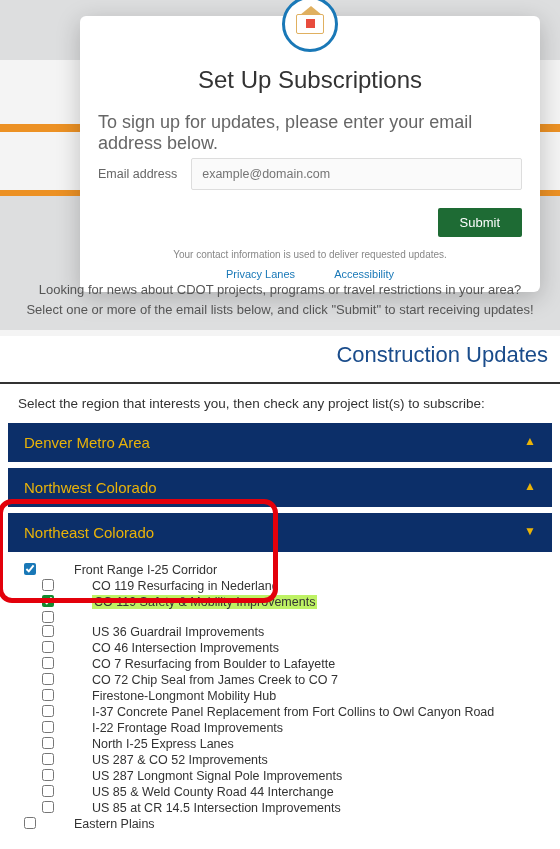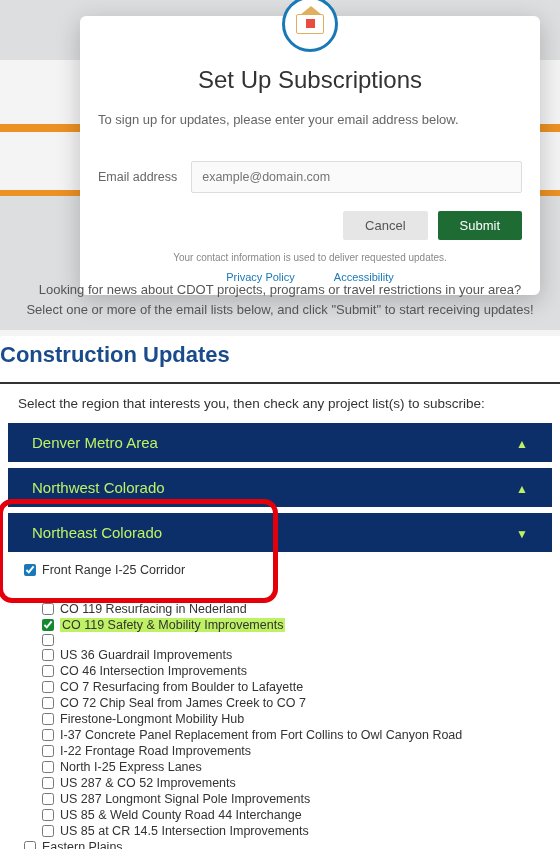--- a/index.html
+++ b/index.html
@@ -45,62 +45,62 @@
   }
   .wifi-arc {
     position:absolute; top:30px; left:50%; transform:translateX(12px);
     width:14px; height:14px; border:2px solid #F7941E; border-radius:50%;
     border-left-color:transparent; border-bottom-color:transparent;
   }
   .modal h1 {
     text-align:center; font-size:24px; font-weight:400; color:#333;
     margin-top:32px; margin-bottom:18px;
   }
-  .modal-instr { color:#666; font-size:13px; margin-bottom:34px; }
+  .modal-instr { color:#666; font-size:18px; margin-bottom:4px; }
   .field-row { display:flex; align-items:center; gap:14px; margin-bottom:18px;}
   .field-row label { color:#666; font-size:12.5px; flex-shrink:0; }
   .field-row input {
     flex:1; padding:8px 10px; border:1px solid #ddd; border-radius:2px;
     background:#fafafa; font-size:12.5px; color:#666;
   }
   .modal-buttons { display:flex; justify-content:flex-end; gap:10px; margin-bottom:12px;}
   .btn { padding:7px 22px; font-size:13px; border-radius:2px; border:none; cursor:pointer; }
   .btn-cancel { background:#e6e6e6; color:#555; }
   .btn-submit { background:#1E6B34; color:#fff; }
   .modal-fine { text-align:center; font-size:10px; color:#888; margin-bottom:8px;}
   .modal-links { text-align:center; font-size:11px; }
   .modal-links a { color:#1978B7; text-decoration:none; margin:0 18px; }
   .intro-text {
     position:absolute; top:280px; left:0; width:100%;
     text-align:center; color:#555; font-size:13px; padding:0 22px; line-height:1.5;
   }
   .content { position:absolute; top:336px; left:0; width:100%; padding:0; }
   .section-title {
-    text-align:left; color:#1A4C8B; font-size:22px; font-weight:700;
+    text-align:right; color:#1A4C8B; font-size:22px; font-weight:400;
     padding:6px 12px 14px 0;
   }
   .divider { height:2px; background:#333; width:100%; }
   .select-instr { padding:12px 18px; color:#333; font-size:13.5px; }
   .accordion { margin:0 8px 6px 8px; }
   .acc-header {
-    background:#0C2F69; color:#bef264; padding:11px 24px;
-    font-size:15px; display:flex; justify-content:space-between; align-items:flex-end;
+    background:#0C2F69; color:#eab308; padding:11px 16px;
+    font-size:15px; display:flex; justify-content:space-between; align-items:flex-start;
     cursor:pointer;
   }
   .acc-arrow { font-size:12px; }
   .acc-body { background:#fff; padding:10px 16px 8px 16px; }
   .highlight-callout {
     position:absolute; border:5px solid #E3000B; border-radius:14px;
     pointer-events:none;
   }
   .tree { list-style:none; }
-  .tree li { padding:1px 0; font-size:12.5px; color:#333; display:flex; align-items:center; }
+  .tree li { padding:1px 0; font-size:12.5px; color:#333; display:flex; align-items:flex-start;gap:32px; }
   .tree li input[type=checkbox]{ margin-right:6px; width:12px; height:12px; accent-color:#1978B7; }
   .tree .checked-green input[type=checkbox]{ accent-color: #148A2F; }
-  .tree ul { list-style:none; padding-left:18px;margin-top:23px; }
+  .tree ul { list-style:none; padding-left:18px; }
   .yellow-hl { background:#bef264; padding:0 2px; }
 </style>
 </head>
 <body>
 
 <div class="page-backdrop">
   <div class="grey-band-top"></div>
   <div class="orange-bar-top"></div>
   <div class="grey-band-mid"></div>
   <div class="wifi-arc"></div>
@@ -113,26 +113,25 @@
           <div class="stamp"></div>
         </div>
     </div>
     <h1>Set Up Subscriptions</h1>
     <p class="modal-instr">To sign up for updates, please enter your email address below.</p>
     <div class="field-row">
       <label>Email address</label>
       <input type="text" placeholder="example@domain.com" style="">
     </div>
     <div class="modal-buttons">
-      <button class="btn btn-cancel">Cancel</button>
       <button class="btn btn-submit">Submit</button>
     </div>
     <p class="modal-fine">Your contact information is used to deliver requested updates.</p>
     <div class="modal-links">
-      <a href="#">Privacy Policy</a>
+      <a href="#">Privacy Lanes</a>
       <a href="#">Accessibility</a>
     </div>
   </div>
 
   <p class="intro-text">Looking for news about CDOT projects, programs or travel restrictions in your area? Select one or more of the email lists below, and click "Submit" to start receiving updates!</p>
 
   <div class="content">
     <h2 class="section-title">Construction Updates</h2>
     <div class="divider"></div>
     <p class="select-instr">Select the region that interests you, then check any project list(s) to subscribe:</p>

